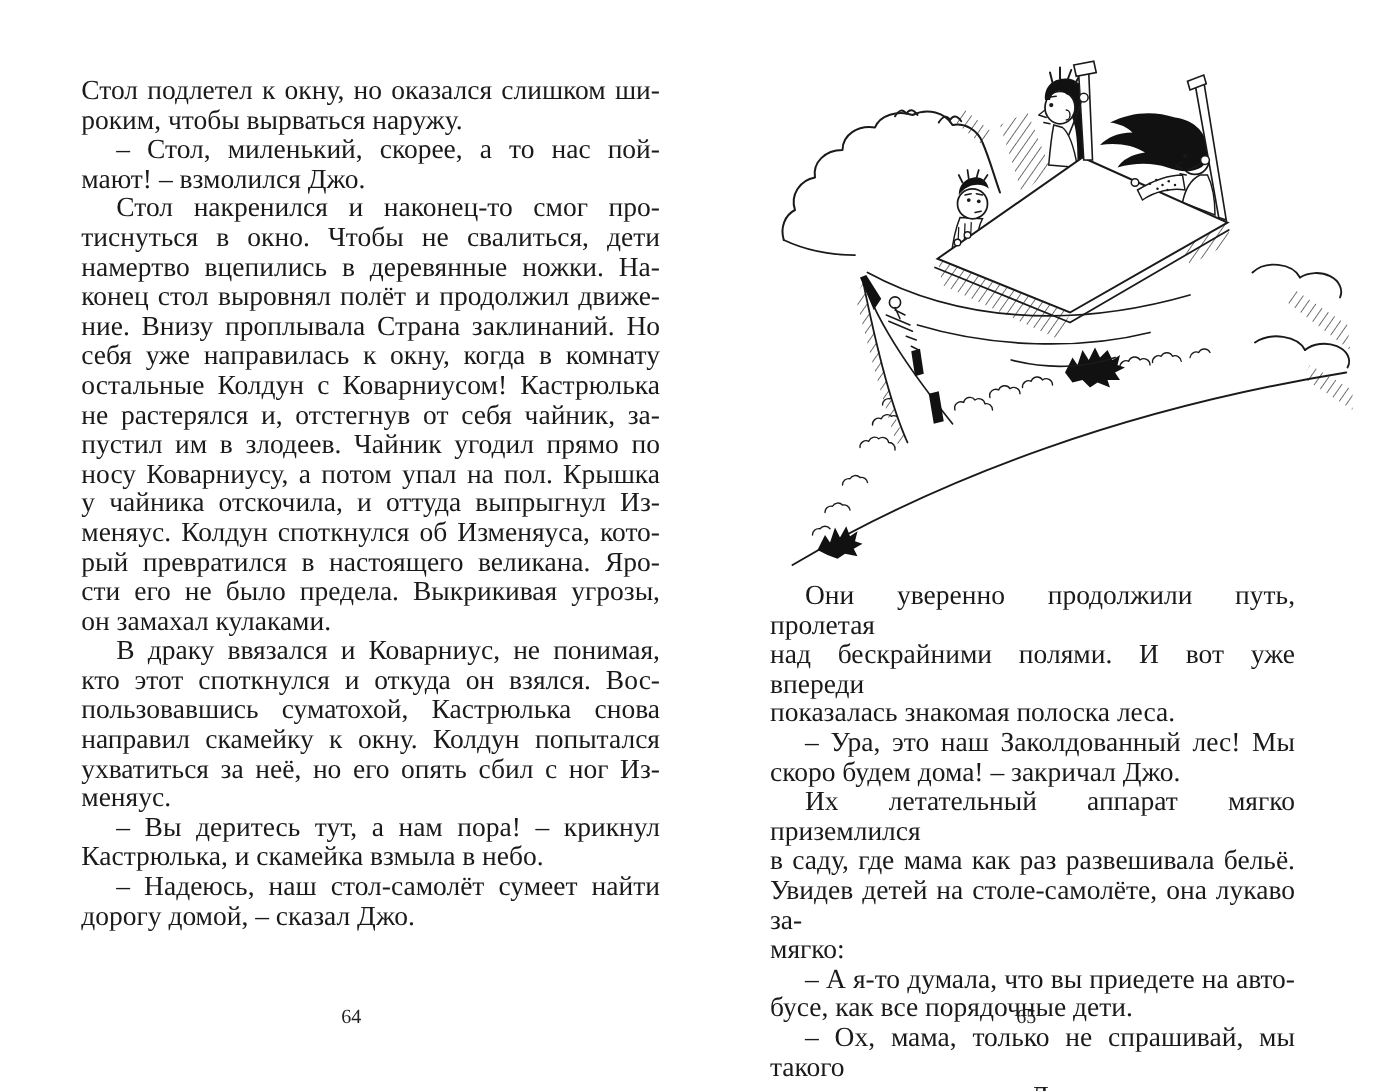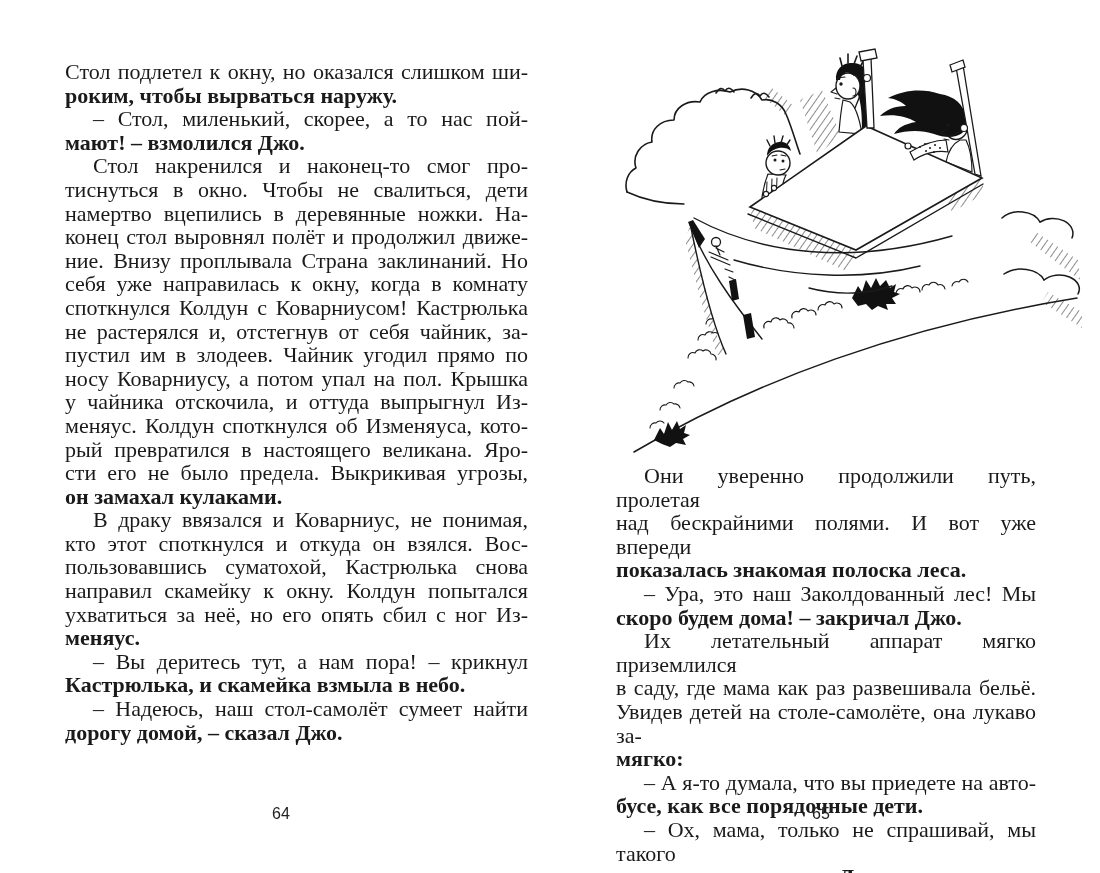--- a/index.html
+++ b/index.html
@@ -8,25 +8,25 @@
     font-family:"Liberation Serif","DejaVu Serif",serif;color:#1a1a1a;
     overflow:hidden;
   }
   .text-col{position:absolute;}
   #left-col{left:65px;top:60px;width:463px;}
   #right-col{left:616px;top:464px;width:420px;}
   .line{
     font-size:22px;line-height:23.6px;
     text-align:justify;text-align-last:justify;
   }
-  .line.last{text-align:left;text-align-last:left;font-weight:bold;}
+  .line.last{text-align:left;text-align-last:left;}
   .line.indent{text-indent:28px;}
   .pagenum{
     position:absolute;top:805px;
-    font-family:Liberation Sans, sans-serif;
+    font-family:Liberation Serif, serif;
     font-size:16px;color:#222;text-align:center;
   }
   #pn-left{left:65px;width:432px;}
   #pn-right{left:616px;width:410px;}
   #illo{position:absolute;left:604px;top:36px;width:480px;height:420px;}
   svg .ln{stroke:#1a1a1a;fill:none;stroke-linecap:round;stroke-linejoin:round;}
 </style>
 </head>
 <body>
 
@@ -35,21 +35,21 @@
       <div class="line">Стол подлетел к окну, но оказался слишком ши-</div>
       <div class="line last">роким, чтобы вырваться наружу.</div>
       <div class="line indent">– Стол, миленький, скорее, а то нас пой-</div>
       <div class="line last">мают! – взмолился Джо.</div>
       <div class="line indent">Стол накренился и наконец-то смог про-</div>
       <div class="line">тиснуться в окно. Чтобы не свалиться, дети</div>
       <div class="line">намертво вцепились в деревянные ножки. На-</div>
       <div class="line">конец стол выровнял полёт и продолжил движе-</div>
       <div class="line">ние. Внизу проплывала Страна заклинаний. Но</div>
       <div class="line">себя уже направилась к окну, когда в комнату</div>
-      <div class="line">споткнулся Колдун с Коварниусом! Кастрюлька</div>
+      <div class="line">остальные Колдун с Коварниусом! Кастрюлька</div>
       <div class="line">не растерялся и, отстегнув от себя чайник, за-</div>
       <div class="line">пустил им в злодеев. Чайник угодил прямо по</div>
       <div class="line">носу Коварниусу, а потом упал на пол. Крышка</div>
       <div class="line">у чайника отскочила, и оттуда выпрыгнул Из-</div>
       <div class="line">меняус. Колдун споткнулся об Изменяуса, кото-</div>
       <div class="line">рый превратился в настоящего великана. Яро-</div>
       <div class="line">сти его не было предела. Выкрикивая угрозы,</div>
       <div class="line last">он замахал кулаками.</div>
       <div class="line indent">В драку ввязался и Коварниус, не понимая,</div>
       <div class="line">кто этот споткнулся и откуда он взялся. Вос-</div>

